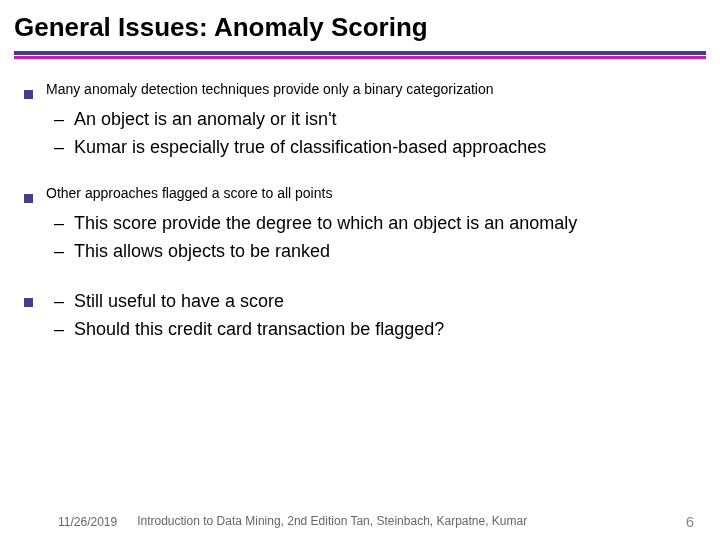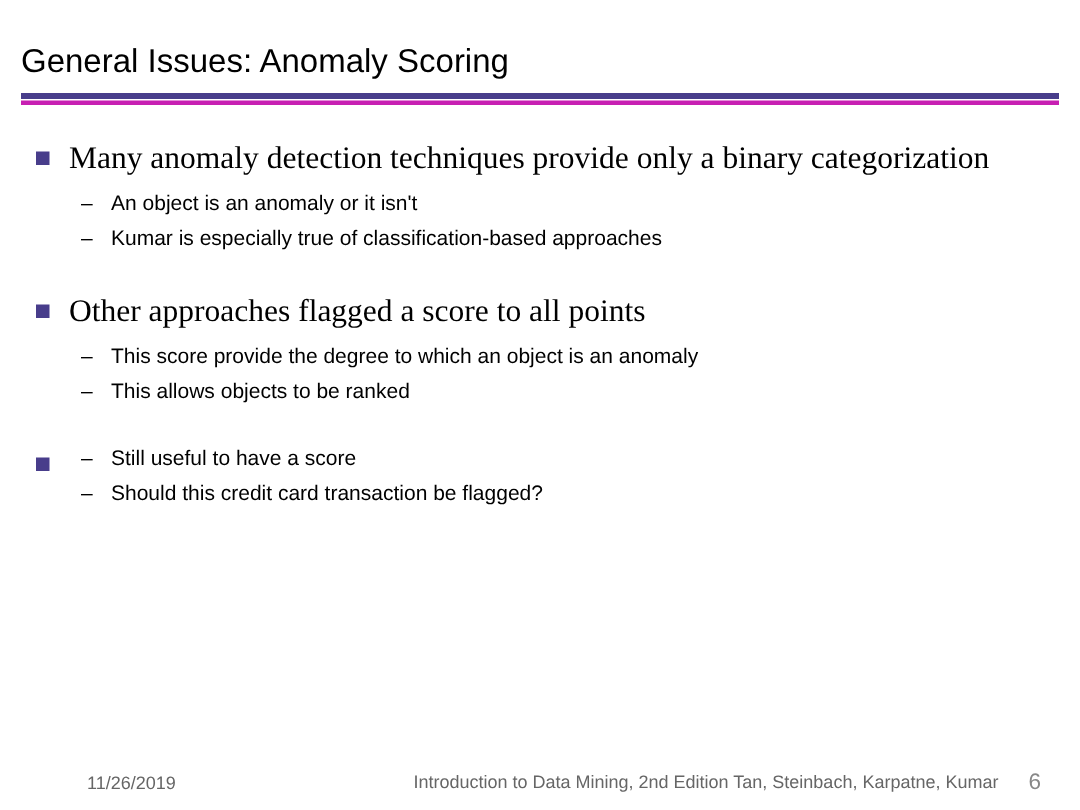--- a/index.html
+++ b/index.html
@@ -6,23 +6,23 @@
   body {
     width: 720px; height: 540px;
     background: #fff;
     font-family: Arial, Helvetica, sans-serif;
     color: #000;
     position: relative;
     overflow: hidden;
   }
   .title {
     font-family: Verdana, Geneva, sans-serif;
-    font-weight: 400;
-    font-size: 22px;
-    padding: 28px 14px 6px 14px;
+    font-weight: 700;
+    font-size: 26px;
+    padding: 12px 14px 6px 14px;
   }
   .rule {
     margin: 2px 14px 0 14px;
   }
   .rule .r1 { height: 4px; background: #483d8b; }
   .rule .r2 { height: 3px; background: #c71fb2; margin-top: 1px; }
   .content {
     padding: 22px 8px 0 24px;
   }
   ul.top { list-style: none; }
@@ -32,53 +32,53 @@
     margin-bottom: 26px;
   }
   ul.top > li::before {
     content: "";
     position: absolute;
     left: 0; top: 9px;
     width: 9px; height: 9px;
     background: #483d8b;
   }
   .topline {
-    font-size: 21px;
+    font-size: 14px;
     line-height: 1.25;
-    font-family: Liberation Serif, serif;
+    font-family: Liberation Sans, sans-serif;
   }
   ul.sub {
     list-style: none;
     margin-top: 8px;
     padding-left: 8px;
   }
   ul.sub > li {
     position: relative;
     padding-left: 20px;
-    font-size: 14px;
+    font-size: 18px;
     line-height: 1.35;
     margin-bottom: 4px;
   }
   ul.sub > li::before {
     content: "–";
     position: absolute;
     left: 0; top: 0;
     color: #000;
   }
   .footer {
     position: absolute;
     left: 16px; right: 0; bottom: 10px;
     display: flex;
     align-items: center;
     padding: 0 26px 0 42px;
     color: #666;
     font-size: 12px;
   }
   .footer .date { flex: 0 0 auto; }
-  .footer .mid { flex: 1 1 auto; text-align: right; line-height: 1.25; padding: 0 20px; }
+  .footer .mid { flex: 1 1 auto; text-align: left; line-height: 1.25; padding: 0 20px; }
   .footer .pg { flex: 0 0 auto; font-size: 15px; color: #888; }
 </style>
 </head>
 <body>
 
 <div class="title">General Issues: Anomaly Scoring</div>
 <div class="rule">
   <div class="r1"></div>
   <div class="r2"></div>
 </div>

